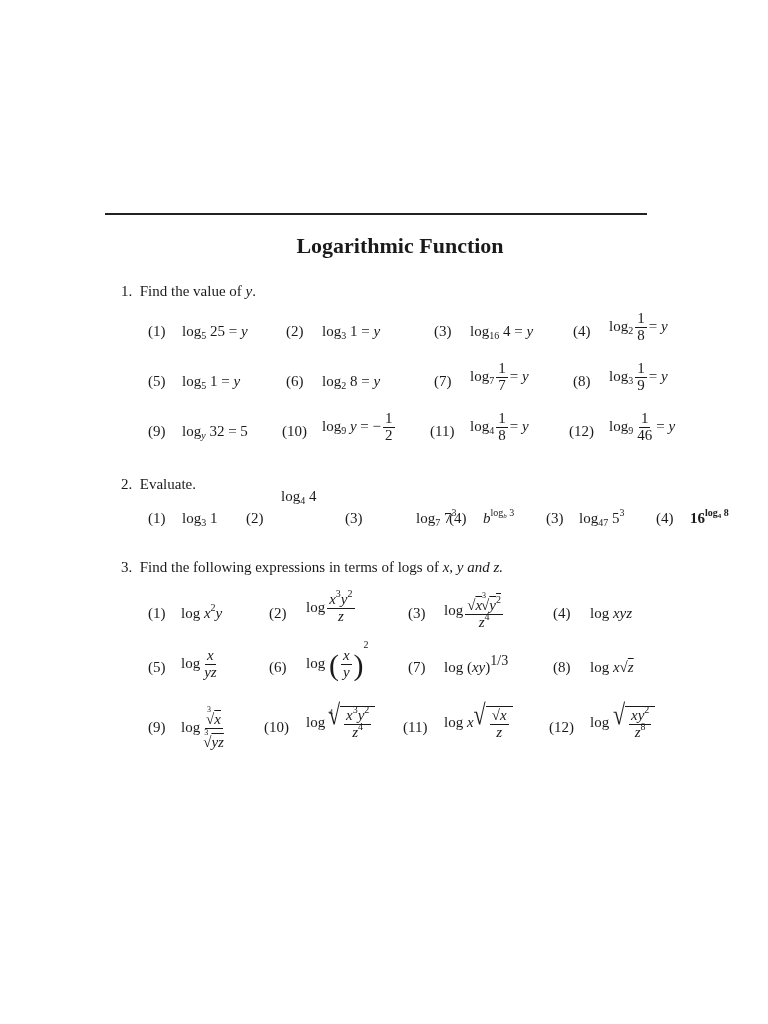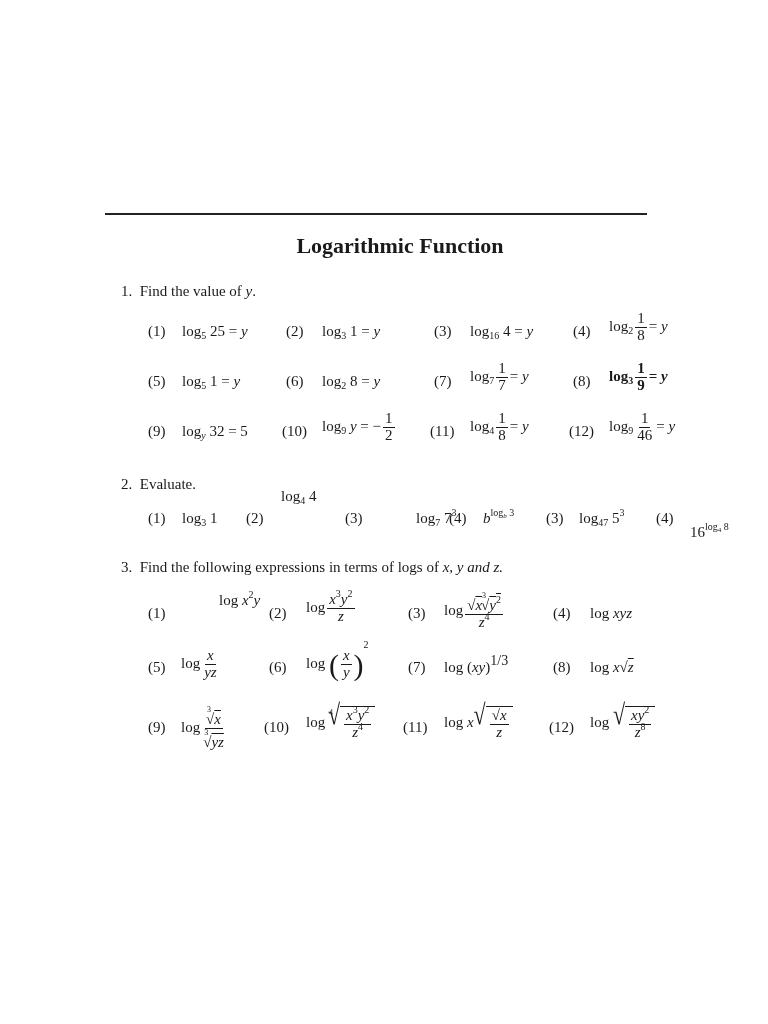--- a/index.html
+++ b/index.html
@@ -52,21 +52,21 @@
 <div class="num" style="left:148px; top:373px;">(5)</div>
 <div class="ex" style="left:182px; top:373px;">log<sub>5</sub> 1 = <i>y</i></div>
 <div class="num" style="left:286px; top:373px;">(6)</div>
 <div class="ex" style="left:322px; top:373px;">log<sub>2</sub> 8 = <i>y</i></div>
 <div class="num" style="left:434px; top:373px;">(7)</div>
 <div class="ex" style="left:470px; top:361px;">log<sub>7</sub><span class="frac">
       <span class="n">1</span>
       <span class="d">7</span>
     </span>= <i>y</i></div>
 <div class="num" style="left:573px; top:373px;">(8)</div>
-<div class="ex" style="left:609px; top:361px;font-weight:bold;">log<sub>3</sub><span class="frac">
+<div class="ex" style="left:609px; top:361px;">log<sub>3</sub><span class="frac">
       <span class="n">1</span>
       <span class="d">9</span>
     </span>= <i>y</i></div>
 
 <div class="num" style="left:148px; top:423px;">(9)</div>
 <div class="ex" style="left:182px; top:423px;">log<sub><i>y</i></sub> 32 = 5</div>
 <div class="num" style="left:282px; top:423px;">(10)</div>
 <div class="ex" style="left:322px; top:411px;">log<sub>9</sub> <i>y</i> = −<span class="frac">
       <span class="n">1</span>
       <span class="d">2</span>
@@ -90,30 +90,30 @@
 <div class="ex" style="left:182px; top:510px;">log<sub>3</sub> 1</div>
 <div class="num" style="left:246px; top:510px;">(2)</div>
 <div class="ex" style="left:281px; top:488px;">log<sub>4</sub> 4</div>
 <div class="num" style="left:345px; top:510px;">(3)</div>
 <div class="ex" style="left:379px; top:510px;margin-left:37px;">log<sub>7</sub> 7<sup>3</sup></div>
 <div class="num" style="left:449px; top:510px;">(4)</div>
 <div class="ex" style="left:483px; top:510px;"><i>b</i><sup>log<sub style="font-size:7px;vertical-align:-2px"><i>b</i></sub> 3</sup></div>
 <div class="num" style="left:546px; top:510px;">(3)</div>
 <div class="ex" style="left:579px; top:510px;">log<sub>47</sub> 5<sup>3</sup></div>
 <div class="num" style="left:656px; top:510px;">(4)</div>
-<div class="ex" style="left:690px; top:524px;">16<sup>log<sub style="font-size:7px;vertical-align:-2px">4</sub> 8</sup></div>
+<div class="ex" style="left:690px; top:510px;font-weight:bold;">16<sup>log<sub style="font-size:7px;vertical-align:-2px">4</sub> 8</sup></div>
 
 <div class="q" style="left:121px; top:559px;">
   <span>3.</span>&nbsp;
   <span>Find the following expressions in terms of logs of</span>
   <i>x, y and z.</i>
 </div>
 
 <div class="num" style="left:148px; top:605px;">(1)</div>
-<div class="ex" style="left:181px; top:592px;margin-left:38px;">log <i>x</i><sup>2</sup><i>y</i></div>
+<div class="ex" style="left:181px; top:605px;">log <i>x</i><sup>2</sup><i>y</i></div>
 <div class="num" style="left:269px; top:605px;">(2)</div>
 <div class="ex" style="left:306px; top:592px;">log<span class="frac">
       <span class="n"><i>x</i><sup>3</sup><i>y</i><sup>2</sup></span>
       <span class="d"><i>z</i></span>
     </span></div>
 <div class="num" style="left:408px; top:605px;">(3)</div>
 <div class="ex" style="left:444px; top:592px;">log<span class="frac">
       <span class="n">√<span style="text-decoration:overline"><i>x</i></span><span class="idx">3</span>√<span style="text-decoration:overline"><i>y</i><sup>2</sup></span></span>
       <span class="d"><i>z</i><sup>4</sup></span>
     </span></div>

